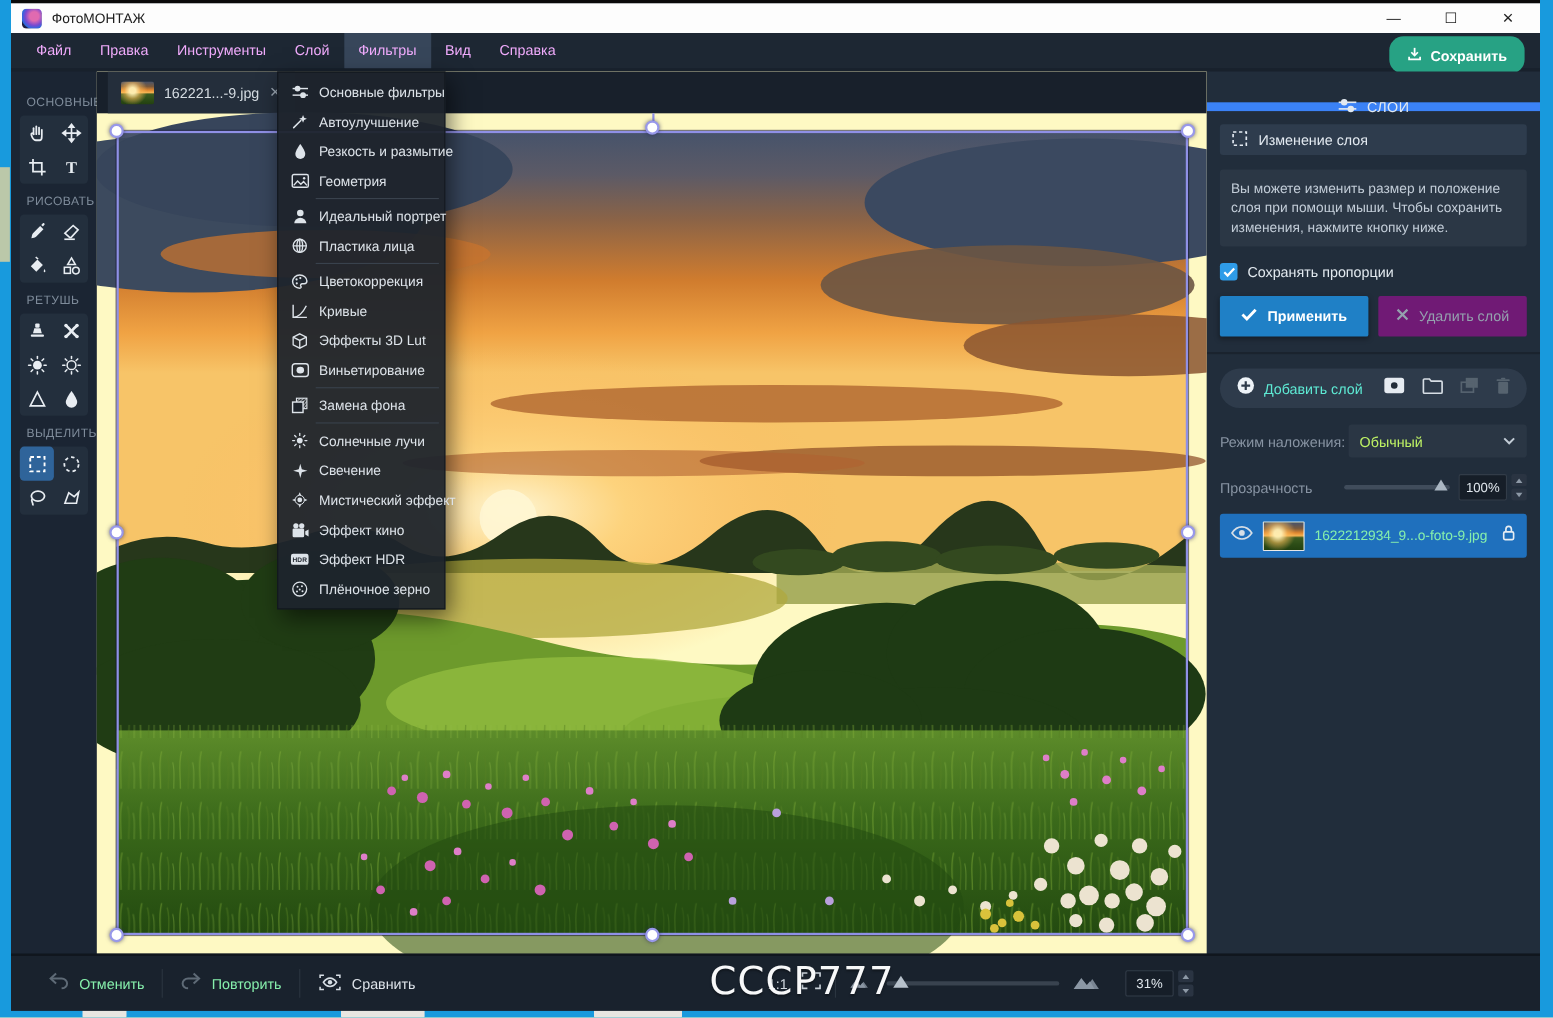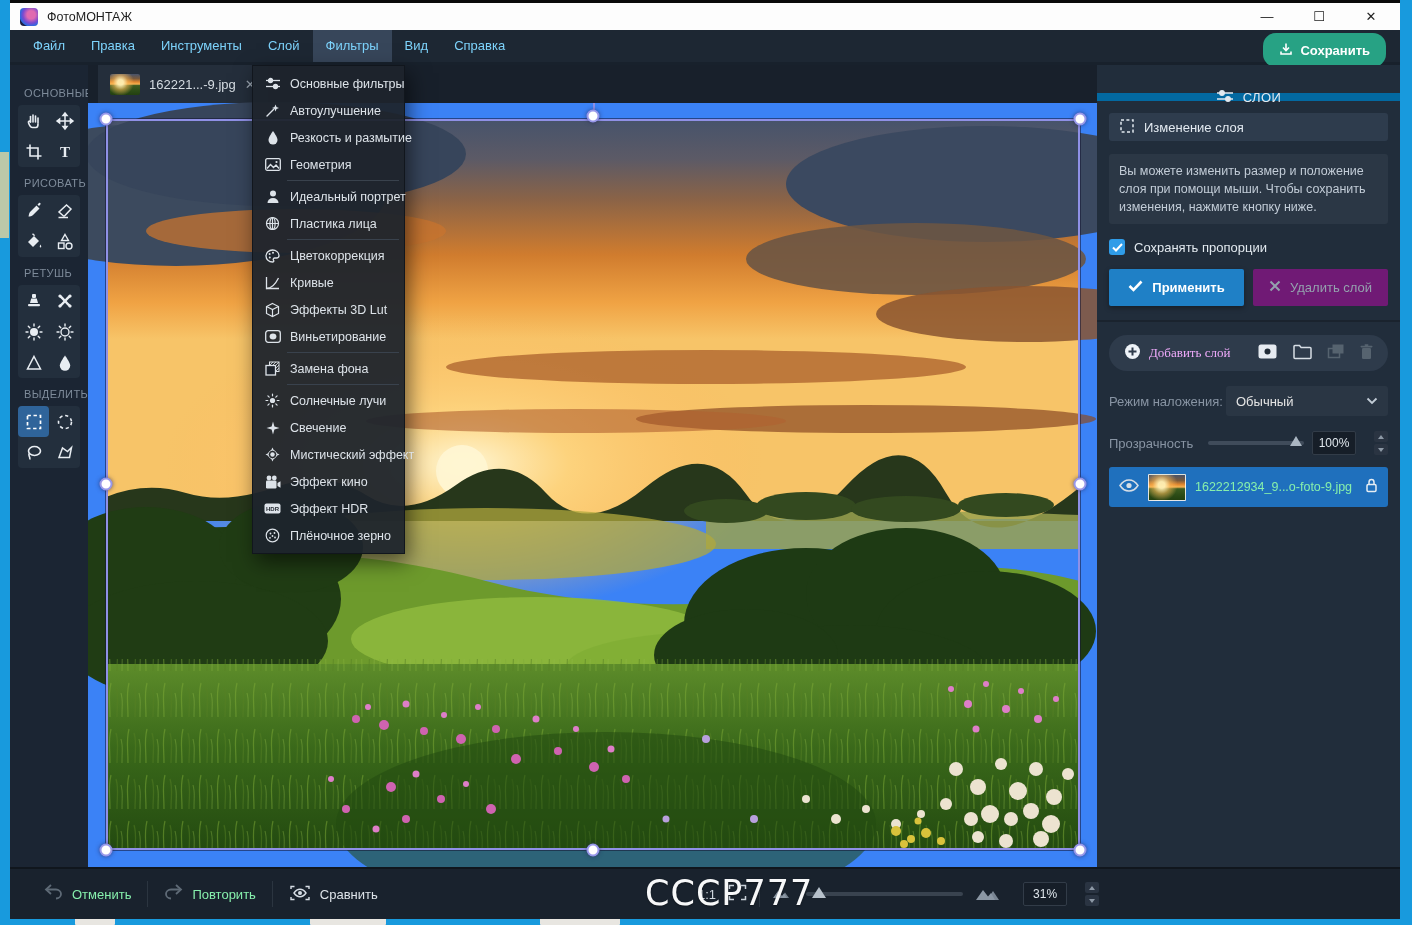--- a/index.html
+++ b/index.html
@@ -12,38 +12,38 @@
   
   .titlebar { height:27px; background:#fdfdfd; display:flex; align-items:center; padding:0 10px; }
   .appicon { width:18px; height:18px; border-radius:4px; margin-right:9px;
     background:radial-gradient(circle at 62% 38%, #e06ab0 0 26%, #7a4ad0 52%, #2a6ae0 72%, #1d1e44 78%), #1d1e44; }
   .apptitle { font-size:12.5px; color:#1b1b1b; }
   .wctrl { margin-left:auto; display:flex; align-items:center; gap:30px; padding-right:8px; }
   .wbtn { color:#222; font-size:13px; width:22px; text-align:center; cursor:default; }
 
   
   .menubar { height:32px; background:#1d2733; display:flex; align-items:center; padding-left:10px; position:relative; }
-  .mbitem { color:#7dd3fc; font-size:13px; padding:0 13px; line-height:32px; }
+  .mbitem { color:#f0abfc; font-size:13px; padding:0 13px; line-height:32px; }
   .mbitem.open { background:#37465a; }
   .savebtn { position:absolute; right:14px; top:3px; height:34px; border-radius:13px; background:#27a284;
     display:flex; align-items:center; gap:7px; padding:0 16px; color:#fff; font-size:13px; font-weight:bold; }
 
   
   .main { position:absolute; top:62px; left:0; width:1390px; height:802px; display:flex; }
 
   
   .toolbox { width:78px; background:#1b2533; padding-top:12px; flex:none; }
   .tsec-label { color:#7e8b9a; font-size:11px; letter-spacing:.4px; margin:10px 0 6px 14px; }
   .tgrid { width:62px; margin-left:8px; background:#232f3d; border-radius:4px; display:grid; grid-template-columns:31px 31px; }
   .tcell { width:31px; height:31px; display:flex; align-items:center; justify-content:center; border-radius:4px; }
   .tcell.sel { background:#2f649a; }
   .tcell svg { display:block; }
 
   
-  .canvas { flex:1; background:#3b82f6; position:relative; overflow:hidden; }
+  .canvas { flex:1; background:#fef9c3; position:relative; overflow:hidden; }
   .tabbar { height:38px; background:#18202b; display:flex; align-items:stretch; padding-left:10px; }
   .doctab { display:flex; align-items:center; gap:9px; background:#242e3b; padding:0 12px; }
   .doctab-thumb { width:30px; height:21px; border-radius:2px; }
   .doctab-label { color:#d5dce2; font-size:13px; }
   .doctab-close { color:#9aa5b1; font-size:13px; }
   .mini-landscape { background:
       radial-gradient(circle at 35% 40%, rgba(255,240,180,.95) 0 12%, rgba(255,190,90,.55) 32%, rgba(255,170,60,0) 58%),
       linear-gradient(180deg,#47536b 0%,#7a5a3c 22%,#e0872f 38%,#f4b050 48%,#3d5c20 55%,#2c4c16 80%,#224010 100%); }
 
   .photo { position:absolute; left:18px; top:54px; width:974px; height:731px; }
@@ -58,45 +58,45 @@
     box-shadow:4px 8px 20px rgba(0,0,0,.55); padding:4px 0; z-index:60; }
   .mi { height:27px; display:flex; align-items:center; gap:9px; padding:0 11px; }
   .mic { width:17px; height:17px; flex:none; display:flex; align-items:center; justify-content:center; }
   .mil { color:#dde3e9; font-size:12.5px; white-space:nowrap; }
   .msep { height:1px; background:#39424d; margin:2px 5px 2px 34px; }
 
   
   .rpanel { width:303px; flex:none; background:#212d3b; display:flex; flex-direction:column; }
   .rtabs { height:36px; display:flex; flex:none; }
   .rtab { flex:1; display:flex; align-items:center; justify-content:center; gap:9px; font-size:13px; letter-spacing:.4px; }
-  .rtab.active { background:#0369a1; color:#e2e9f0;margin-top:28px; }
+  .rtab.active { background:#3b82f6; color:#e2e9f0;margin-top:28px; }
   .rtab.inactive { background:#19232e; color:#b4bfca; }
   .rbody { padding:12px 12px 0 12px; display:flex; flex-direction:column; }
   .edit-hdr { height:28px; background:#2e3c4d; border-radius:3px; display:flex; align-items:center; gap:9px; padding:0 10px;
     color:#e3eaf1; font-size:13px; }
   .infobox { margin-top:13px; background:#2b3745; border-radius:3px; padding:8px 10px; color:#c2ccd7; font-size:12.5px; line-height:1.45; }
   .chkrow { margin-top:15px; display:flex; align-items:center; gap:9px; }
   .chk { width:16px; height:16px; border-radius:3px; background:#2f9ce8; display:flex; align-items:center; justify-content:center; }
   .chkrow span.lbl { color:#e2e9ef; font-size:13px; }
   .btnrow { margin-top:14px; display:flex; gap:9px; }
   .btn { flex:1; height:37px; border-radius:2px; display:flex; align-items:center; justify-content:center; gap:9px; font-size:13px; }
   .btn.apply { background:#1f80c6; color:#fff; font-weight:bold; box-shadow:0 2px 5px rgba(0,0,0,.35); }
   .btn.del { background:#701a75; color:#94a1ae; }
   .rsep { margin:14px -12px 0 -12px; height:2px; background:#1a232e; }
   .addbar { margin-top:13px; height:36px; background:#2e3b4b; border-radius:18px; display:flex; align-items:center; padding:0 15px; gap:8px; }
-  .addbar .albl { color:#f0abfc; font-size:13px; margin-right:auto;font-family:Liberation Serif, serif; }
+  .addbar .albl { color:#5eead4; font-size:13px; margin-right:auto; }
   .rowline { margin-top:15px; display:flex; align-items:center; }
   .rlbl { color:#8894a3; font-size:13px; }
   .selectbox { margin-left:auto; width:162px; height:30px; background:#2a3644; border-radius:3px; display:flex; align-items:center;
-    padding:0 10px; color:#e5e5e5; font-size:13px; }
+    padding:0 10px; color:#bef264; font-size:13px; }
   .selectbox svg { margin-left:auto; }
   .optrack { margin-left:auto; width:96px; height:4px; background:#404c5b; border-radius:2px; position:relative; }
   .opthumb { position:absolute; top:-5px; width:0; height:0; border-left:6px solid transparent; border-right:6px solid transparent;
     border-bottom:10px solid #aab6c2; }
-  .valspin { display:flex; align-items:flex-end; margin-left:8px; gap:18px; }
+  .valspin { display:flex; align-items:flex-end; margin-left:8px; gap:4px; }
   .valbox { width:44px; height:24px; background:#161e28; border:1px solid #323c48; border-radius:2px; color:#dfe6ec;
     font-size:12px; display:flex; align-items:center; justify-content:center; }
   .spincol { display:flex; flex-direction:column; gap:2px; }
   .spinbtn { width:14px; height:11px; background:#2a3442; border-radius:2px; display:flex; align-items:center; justify-content:center; }
   .tu { width:0; height:0; border-left:3.5px solid transparent; border-right:3.5px solid transparent; border-bottom:4px solid #8d99a6; }
   .td { width:0; height:0; border-left:3.5px solid transparent; border-right:3.5px solid transparent; border-top:4px solid #8d99a6; }
   .layer-row { margin-top:12px; height:40px; background:#1f70bd; border-radius:3px; display:flex; align-items:center; gap:9px; padding:0 10px; }
   .layer-thumb { width:38px; height:27px; border:1px solid rgba(255,255,255,.85); border-radius:1px; }
   .layer-name { color:#86efac; font-size:12.5px; white-space:nowrap; overflow:hidden; }
 

